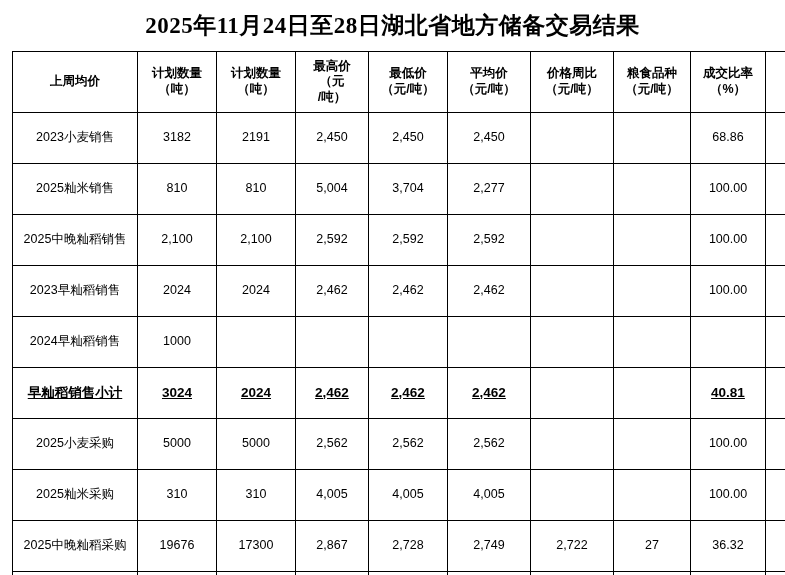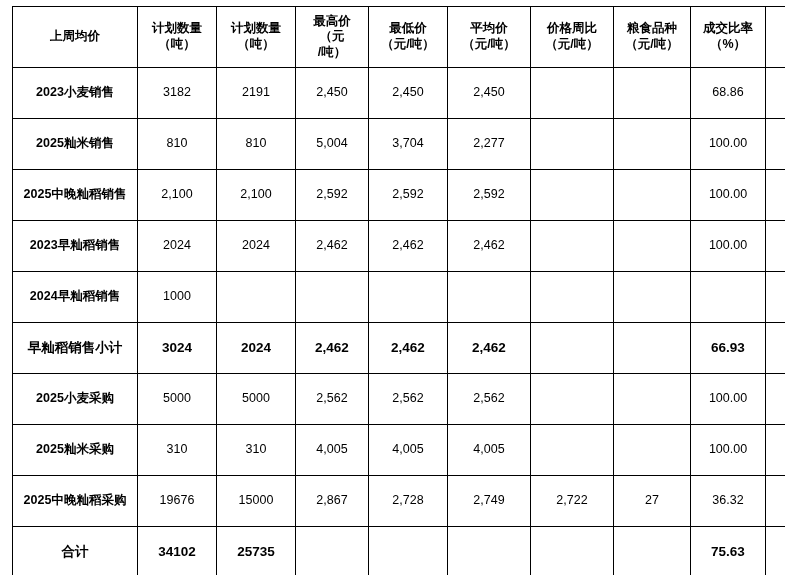--- a/index.html
+++ b/index.html
@@ -52,40 +52,42 @@
     font-size: 12.5px;
   }
   table.grid tbody td {
     height: 46px;
   }
   .hdr-sub {
     display: block;
     font-weight: bold;
   }
   .cat-cell {
-    font-weight: bold;
+    font-weight: normal;
     font-size: 12.5px;
   }
   tr.bold-row td {
     font-weight: bold;
     font-size: 13.5px;
+    text-decoration: underline;
   }
   tr.total-row td {
     font-weight: bold;
     font-size: 13.5px;
   }
   .num {
     font-family: "Liberation Sans", "DejaVu Sans", sans-serif;
   }
 </style>
 </head>
 <body>
 
 <div class="page">
 
+  <div class="doc-title">2025年11月24日至28日湖北省地方储备交易结果</div>
 
   <table class="grid">
     <thead>
       <tr>
         <th style="width:118px">
           <span class="hdr-sub">上周均价</span>
         </th>
         <th style="width:72px">
           <span class="hdr-sub">计划数量</span>
           <span class="hdr-sub">（吨）</span>
@@ -194,21 +196,21 @@
 
       <tr class="bold-row">
         <td class="cat-cell">早籼稻销售小计</td>
         <td class="num">3024</td>
         <td class="num">2024</td>
         <td class="num">2,462</td>
         <td class="num">2,462</td>
         <td class="num">2,462</td>
         <td class="num"></td>
         <td class="num"></td>
-        <td class="num">66.93</td>
+        <td class="num">40.81</td>
         <td class="num">4,983,048</td>
       </tr>
 
       <tr>
         <td class="cat-cell">2025小麦采购</td>
         <td class="num">5000</td>
         <td class="num">5000</td>
         <td class="num">2,562</td>
         <td class="num">2,562</td>
         <td class="num">2,562</td>
@@ -227,21 +229,21 @@
         <td class="num">4,005</td>
         <td class="num"></td>
         <td class="num"></td>
         <td class="num">100.00</td>
         <td class="num">1,242,013</td>
       </tr>
 
       <tr>
         <td class="cat-cell">2025中晚籼稻采购</td>
         <td class="num">19676</td>
-        <td class="num">15000</td>
+        <td class="num">17300</td>
         <td class="num">2,867</td>
         <td class="num">2,728</td>
         <td class="num">2,749</td>
         <td class="num">2,722</td>
         <td class="num">27</td>
         <td class="num">36.32</td>
         <td class="num">36,567,218</td>
       </tr>
 
       <tr class="total-row">

